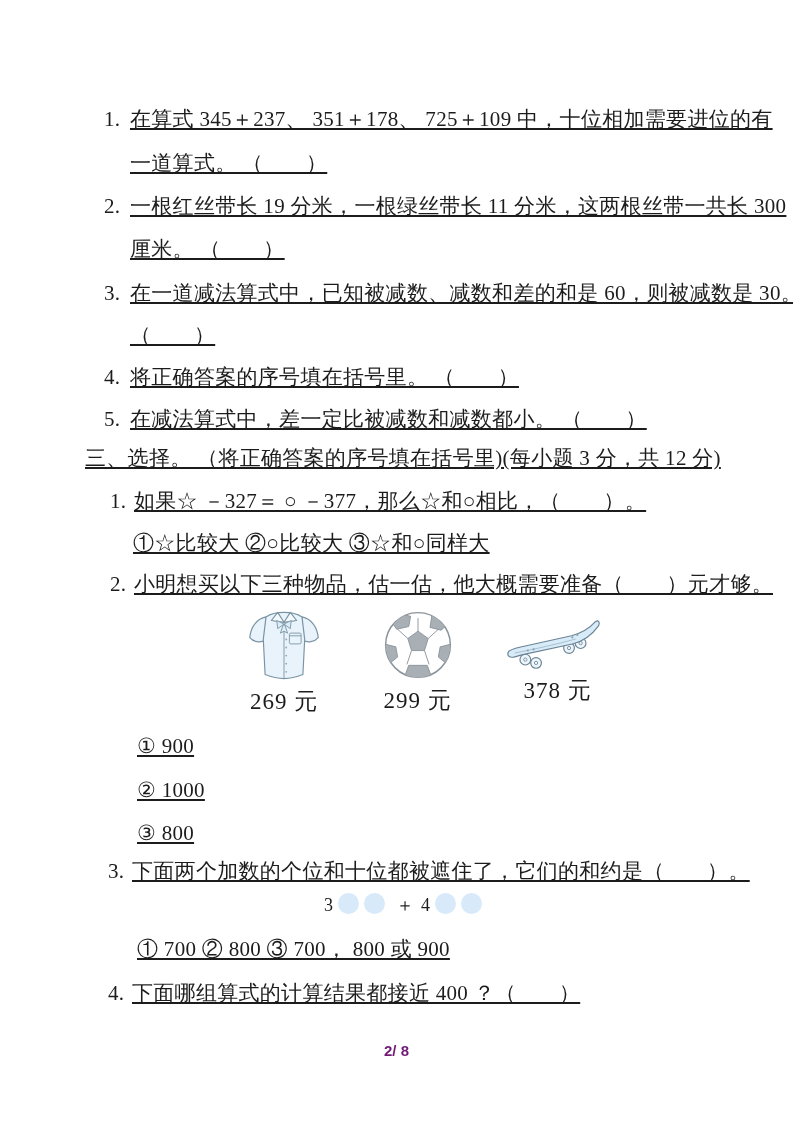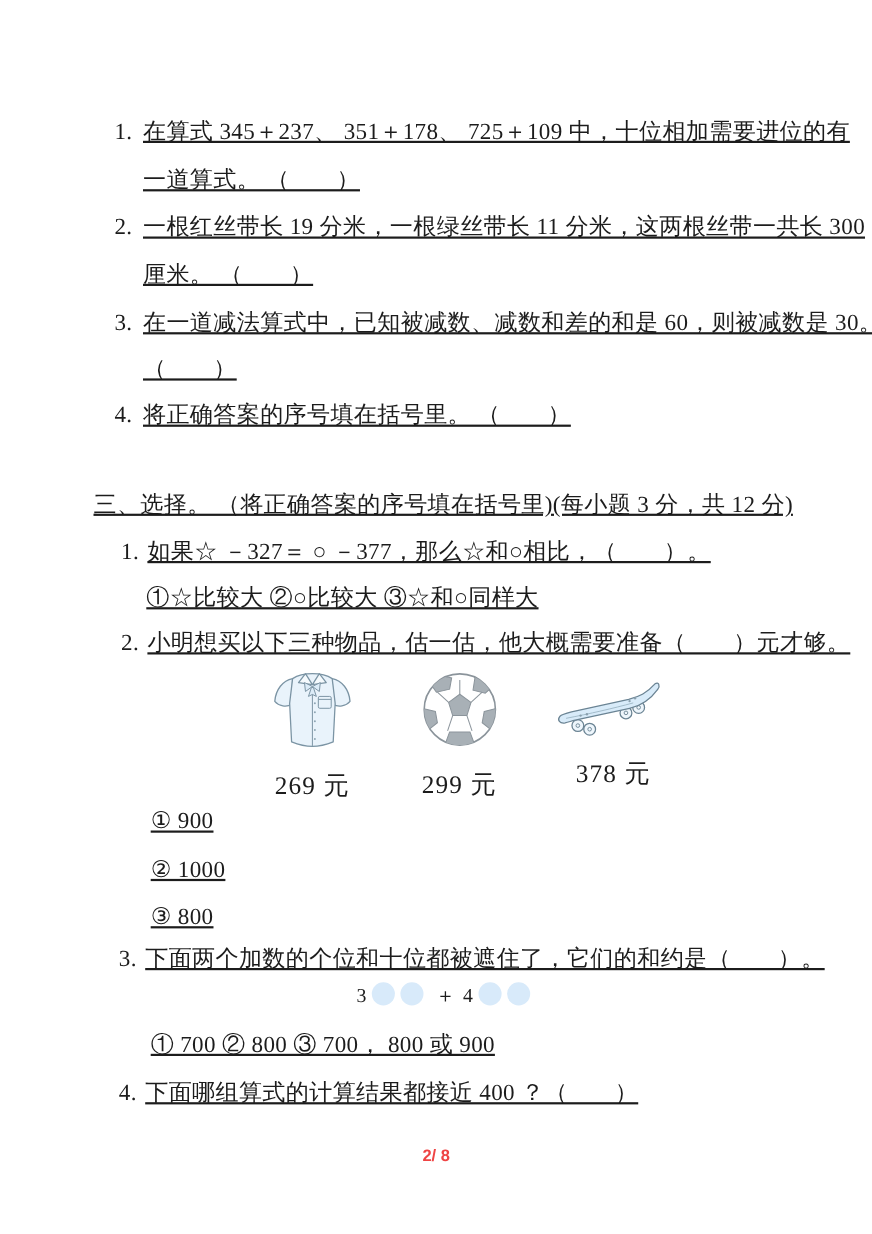--- a/index.html
+++ b/index.html
@@ -15,41 +15,41 @@
     position:absolute;
     font-size:21px;
     line-height:26px;
     white-space:nowrap;
     letter-spacing:0.3px;
     text-decoration:underline;
   }
   .num{display:inline-block;min-width:26px;}
   .product{position:absolute;text-align:center;}
   .product svg{display:block;margin:0 auto;}
-  .price{font-size:23px;margin-top:16px;letter-spacing:1px;}
+  .price{font-size:23px;margin-top:3px;letter-spacing:1px;}
   .expr{
     position:absolute;
     font-size:18px;
     line-height:30px;
     white-space:nowrap;
   }
   .dot{
     display:inline-block;
     width:21px;height:21px;border-radius:50%;
     background:#d8eafa;
     vertical-align:-3px;
     margin-left:5px;
   }
   .op{margin:0 7px 0 11px;}
   .addend{letter-spacing:0;}
   .footer{
     position:absolute;top:1042px;left:0;width:100%;
     text-align:center;
     font-family:"Liberation Sans","DejaVu Sans",sans-serif;
-    font-weight:bold;font-size:15px;color:#ef4444;
+    font-weight:bold;font-size:15px;color:#701a75;
   }
 </style>
 </head>
 <body>
 
 <div class="page">
 
   <div class="ln" style="top:106px;left:104px">
     <span class="num">1.</span><span>在算式 345＋237、 351＋178、 725＋109 中，十位相加需要进位的有</span>
   </div>
@@ -62,20 +62,23 @@
 
   <div class="ln" style="top:280px;left:104px">
     <span class="num">3.</span><span>在一道减法算式中，已知被减数、减数和差的和是 60，则被减数是 30。</span>
   </div>
   <div class="ln" style="top:322px;left:130px">（　　）</div>
 
   <div class="ln" style="top:364px;left:104px">
     <span class="num">4.</span><span>将正确答案的序号填在括号里。 （　　）</span>
   </div>
 
+  <div class="ln" style="top:406px;left:104px">
+    <span class="num">5.</span><span>在减法算式中，差一定比被减数和减数都小。 （　　）</span>
+  </div>
 
   <div class="ln" style="top:445px;left:85px">三、选择。 （将正确答案的序号填在括号里)(每小题 3 分，共 12 分)</div>
 
   <div class="ln" style="top:488px;left:110px">
     <span class="num" style="min-width:24px">1.</span><span>如果☆ －327＝ ○ －377，那么☆和○相比，（　　）。</span>
   </div>
   <div class="ln" style="top:530px;left:133px">①☆比较大 ②○比较大 ③☆和○同样大</div>
 
   <div class="ln" style="top:571px;left:110px">
     <span class="num" style="min-width:24px">2.</span><span>小明想买以下三种物品，估一估，他大概需要准备（　　）元才够。</span>

